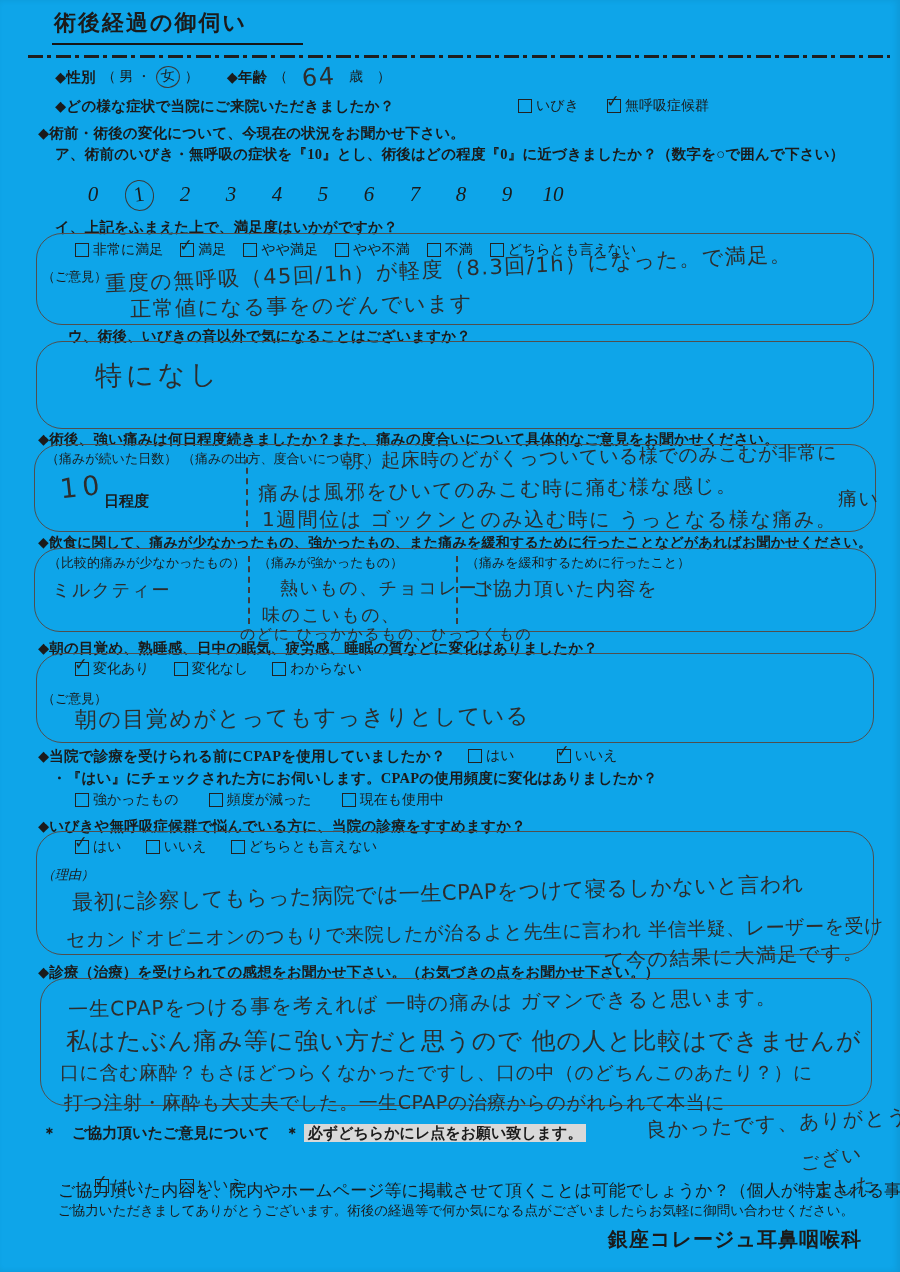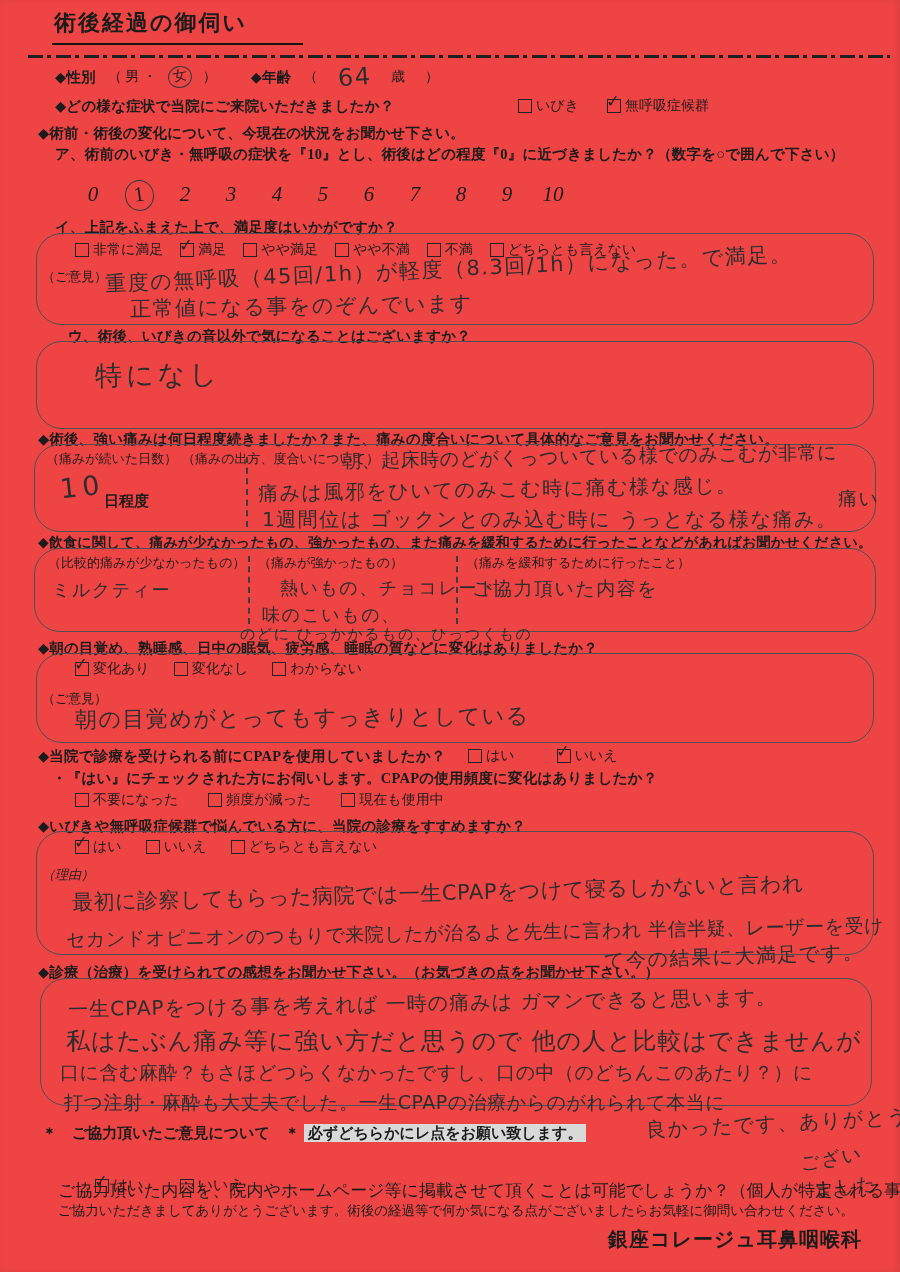--- a/index.html
+++ b/index.html
@@ -1,17 +1,17 @@
 <!DOCTYPE html>
 <html><head>
 <meta charset="utf-8">
 <style>
   html,body{margin:0;padding:0;background:#e8e8e8;}
   .page{
-    position:relative;width:900px;height:1272px;background:#ef4444;margin:0 auto;
+    position:relative;width:900px;height:1272px;background:#0ea5e9;margin:0 auto;
     font-family:"Liberation Serif","DejaVu Serif",serif;color:#1b1b1b;overflow:hidden;
     box-shadow:inset -3px 0 6px rgba(0,0,0,.08);
   }
   .abs{position:absolute;}
   .hd{font-weight:600;font-size:14.5px;letter-spacing:.2px;white-space:nowrap;}
   .print{font-size:14px;white-space:nowrap;}
   .sm{font-size:12.5px;white-space:nowrap;}
   .lbl{font-size:13px;white-space:nowrap;}
   .title{
     font-size:22px;font-weight:600;letter-spacing:2px;
@@ -52,21 +52,21 @@
     font-family:"Liberation Sans","DejaVu Sans",sans-serif;}
 </style>
 </head>
 <body>
 
 <div class="page">
 
   <div class="abs title" style="left:52px;top:8px;">術後経過の御伺い</div>
   <div class="abs dashdot" style="left:28px;top:55px;width:862px;"></div>
 
-  <div class="abs" style="left:55px;top:64px;display:flex;align-items:center;gap:12px;">
+  <div class="abs" style="left:55px;top:64px;display:flex;align-items:center;gap:6px;">
     <span class="hd">◆性別</span>
     <span class="print">（ 男 ・</span>
     <span class="print circle-mark">女</span>
     <span class="print">）</span>
     <span class="hd" style="margin-left:22px;">◆年齢</span>
     <span class="print">（</span>
     <span class="hw" style="font-size:24px;transform:rotate(-4deg);margin:0 8px;">64</span>
     <span class="print">歳</span>
     <span class="print" style="margin-left:8px;">）</span>
   </div>
@@ -189,21 +189,21 @@
       </span>
     <span class="opt">
         <span class="cb" data-checked="true"></span>
         <span>いいえ</span>
       </span>
   </div>
   <div class="abs hd" style="left:52px;top:769px;font-weight:600;">・『はい』にチェックされた方にお伺いします。CPAPの使用頻度に変化はありましたか？</div>
   <div class="abs" style="left:75px;top:791px;display:flex;gap:30px;">
     <span class="opt">
         <span class="cb" data-checked="false"></span>
-        <span>不要になった</span>
+        <span>強かったもの</span>
       </span>
     <span class="opt">
         <span class="cb" data-checked="false"></span>
         <span>頻度が減った</span>
       </span>
     <span class="opt">
         <span class="cb" data-checked="false"></span>
         <span>現在も使用中</span>
       </span>
   </div>

